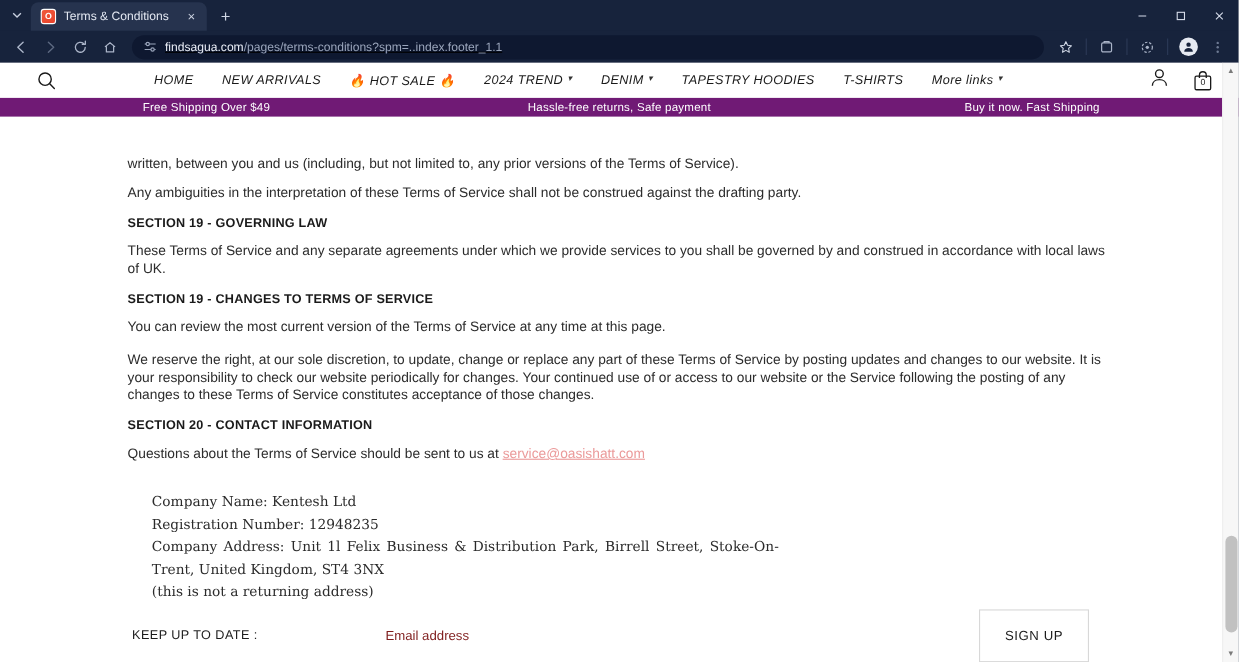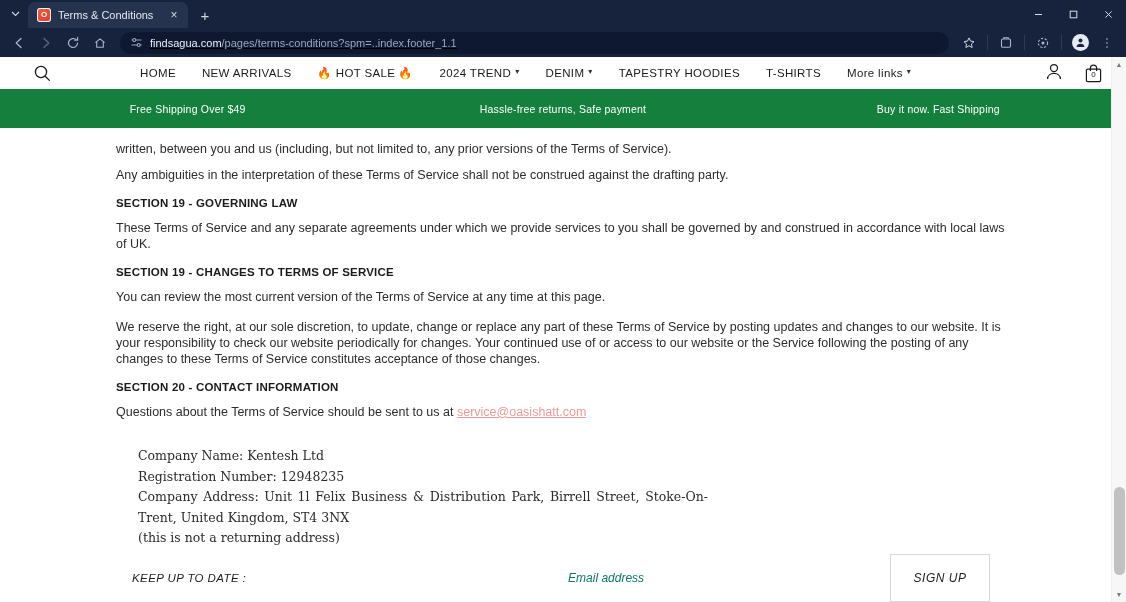--- a/index.html
+++ b/index.html
@@ -84,34 +84,34 @@
 
   
   .site-nav {
     height: 32px; background:#fff; display:flex; align-items:center;
     padding: 0 24px; position: relative; z-index: 5;
   }
   .nav-search { width:36px; display:flex; align-items:center; justify-content:center; }
   .nav-links { display:flex; align-items:center; gap: 26px; margin-left: 80px; }
   .nav-link {
     font-size: 11.5px; letter-spacing: 0.35px; color:#1a1a1a; white-space: nowrap;
-    display:flex; align-items:flex-start; gap:4px;
+    display:flex; align-items:flex-start; gap:4px;font-style:italic;
   }
   .caret { font-size:8px; color:#333; }
   .nav-right { margin-left:auto; display:flex; align-items:center; gap: 22px; }
   .bag { position: relative; width:17px; height:19px; }
   .bag-count {
     position:absolute; left:0; right:0; top: 6px; text-align:center;
     font-size: 8px; color:#1a1a1a;
   }
 
   
   .announce {
-    position: absolute; left:0; right:0; top: 32px; height: 39px;
-    background:#15803d; display:flex; align-items:center;
+    position: absolute; left:0; right:0; top: 32px; height: 17px;
+    background:#701a75; display:flex; align-items:center;
     z-index: 6; color:#fff;
   }
   .announce span { flex:1 1 0; text-align:center; font-size: 10.5px; letter-spacing: .2px; }
 
   
   .content { padding: 2px 0 0 0; }
   .article {
     padding-left: 116px; padding-right: 116px;
     color: #2b2b2b;
   }
@@ -129,26 +129,26 @@
     margin-top: 26px; margin-left: 22px;
     font-family: "DejaVu Serif", serif;
     font-size: 12.5px; line-height: 20.5px; color:#2b2b2b;
     max-width: 570px; text-align: justify;
   }
   .addr div { text-align: justify; }
   .addr .last { text-align: left; }
 
   
   .footer {
-    position:absolute; left:16px; right:0; bottom:0; height: 48px;
-    border-top: 0px; display:flex; align-items:center; padding: 0 116px; font-style: italic;
+    position:absolute; left:4px; right:0; bottom:0; height: 48px;
+    border-top: 0px; display:flex; align-items:center; padding: 0 116px;
   }
   .keepup { font-size: 11.5px; letter-spacing:.4px; color:#1c1c1c; }
   .email-field {
-    margin-left: 76px; font-size: 12px; color:#0f766e; flex: 1 1 auto; text-align: center;
+    margin-left: 116px; font-size: 12px; color:#7f1d1d; flex: 1 1 auto;
   }
   .signup {
     width: 100px; height: 48px; border: 1px solid #d8d8d8; background:#fff;
     display:flex; align-items:center; justify-content:center;
     font-size: 12px; letter-spacing:.5px; color:#1c1c1c; margin-right: 20px;
   }
 
   
   .pscroll {
     position:absolute; right:0; top:0; bottom:0; width: 15px;

